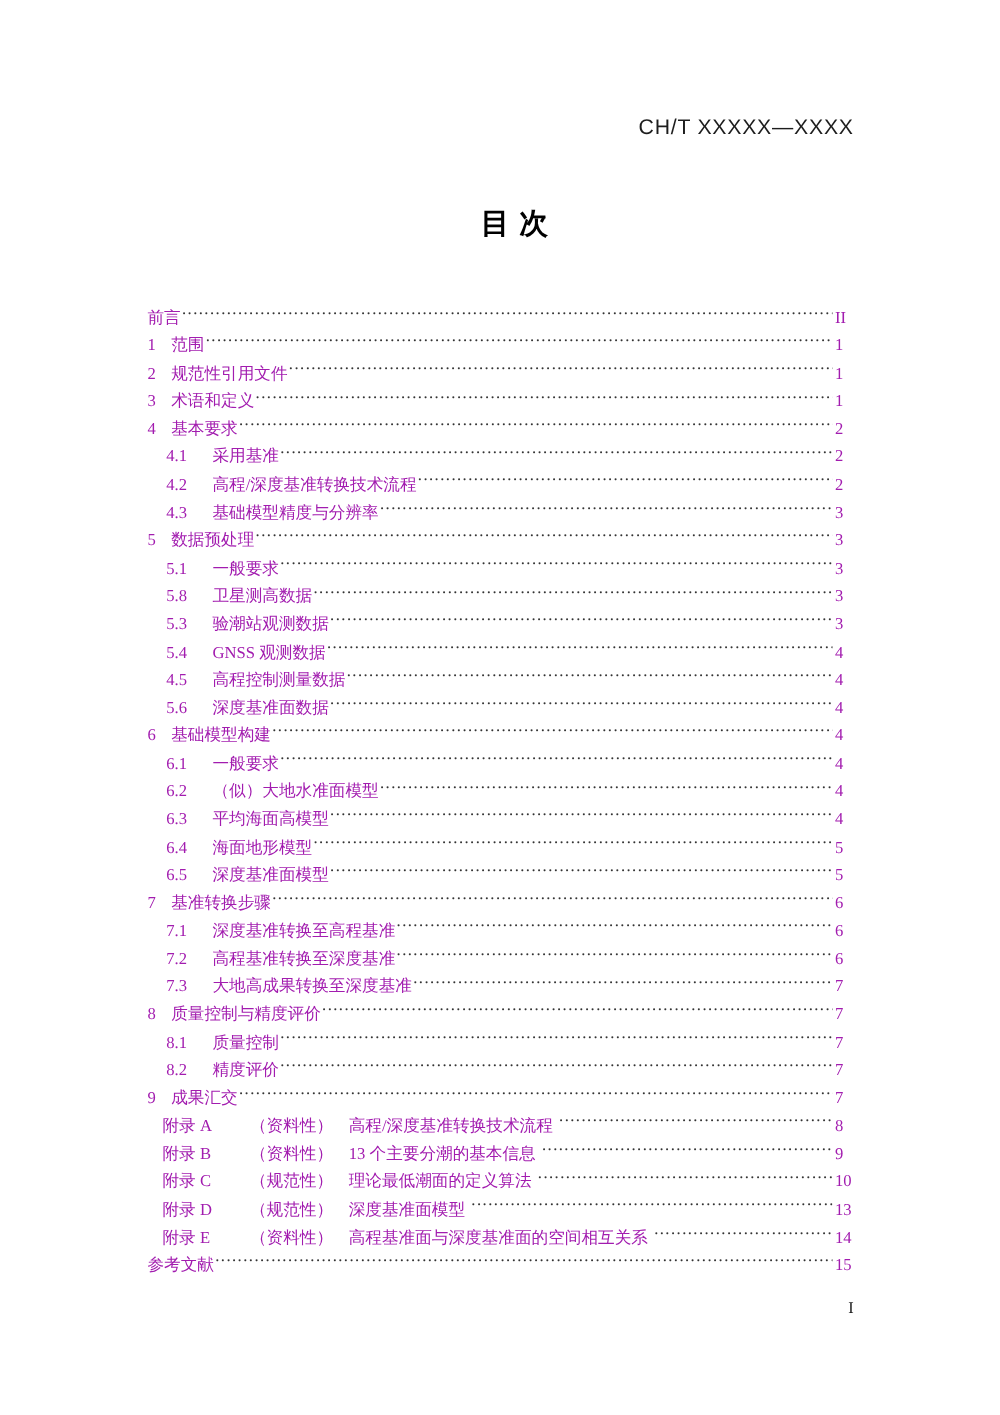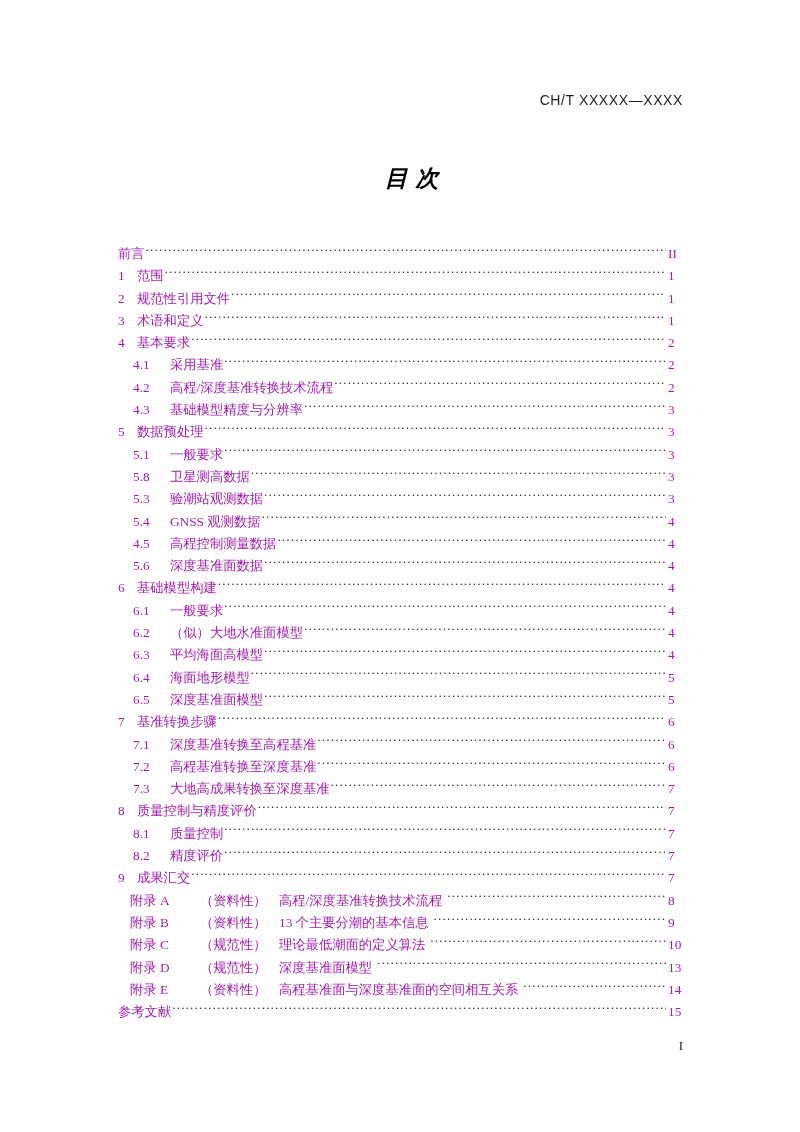--- a/index.html
+++ b/index.html
@@ -18,40 +18,39 @@
   }
 
   
   .doc-header {
     position: absolute;
     top: 92px;
     left: 118px;
     right: 117px;
     text-align: right;
     font-family: "Liberation Sans", "DejaVu Sans", sans-serif;
-    font-size: 14px;
+    font-size: 17px;
     letter-spacing: 0.6px;
     color: #1d1d1d;
     white-space: nowrap;
   }
 
   
   .toc-title {
     position: absolute;
     top: 163px;
     left: 0;
     width: 800px;
     text-align: center;
     padding-left: 24px;
     box-sizing: border-box;
     font-size: 23px;
     font-weight: bold;
     letter-spacing: 1px;
     color: #000000;
-    font-style: italic;
   }
 
   
   .toc {
     position: absolute;
     top: 243px;
     left: 118px;
     width: 566px;
   }
 

